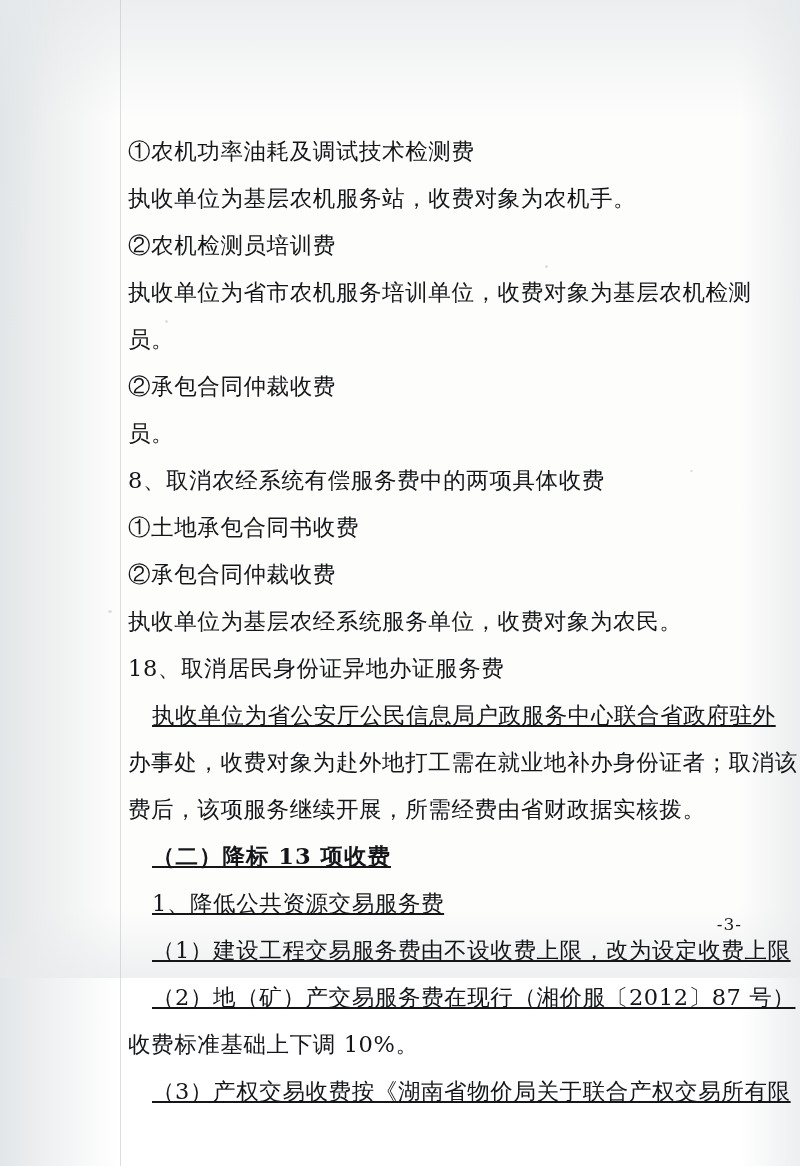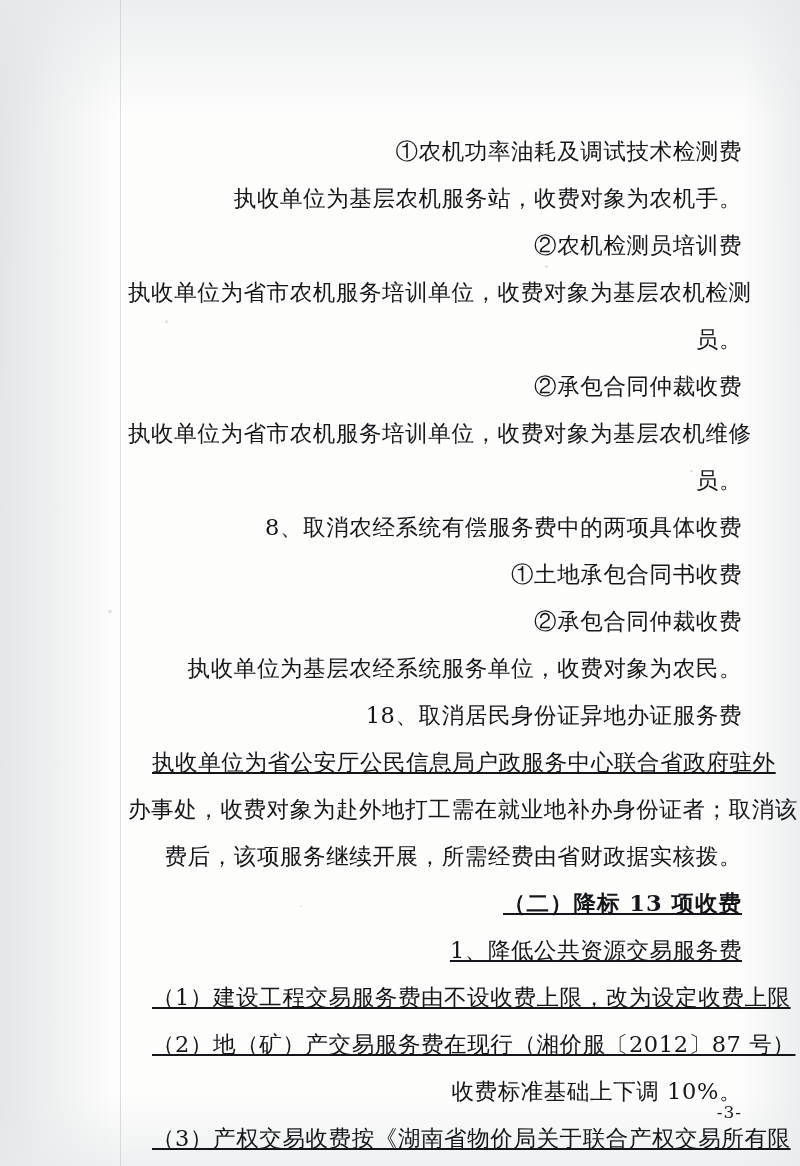--- a/index.html
+++ b/index.html
@@ -9,27 +9,26 @@
   body {
     width: 800px;
     height: 1166px;
     background: #ffffff;
     font-family: "DejaVu Serif", "Liberation Serif", serif;
     overflow: hidden;
   }
   .page {
     position: relative;
     width: 800px;
-    height: 1166px;
+    height: 978px;
     background:
       linear-gradient(100deg, rgba(235,238,240,0.55) 0px, rgba(255,255,255,0) 70px),
       linear-gradient(260deg, rgba(240,242,243,0.5) 0px, rgba(255,255,255,0) 60px),
       #fdfdfc;
     box-sizing: border-box;
-    text-align: right;
   }
   
   .scan-edge-left {
     position: absolute;
     left: 0; top: 0;
     width: 118px; height: 1166px;
     background: linear-gradient(90deg, rgba(222,226,228,0.85) 0%, rgba(255,255,255,0) 100%);
     pointer-events: none;
   }
   .scan-edge-right {
@@ -115,21 +114,20 @@
   <div class="speckle" style="left:300px; top:905px; width:2px; height:2px;"></div>
   <div class="speckle" style="left:690px; top:470px; width:3px; height:2px;"></div>
 
   <div class="content">
     <div class="line">①农机功率油耗及调试技术检测费</div>
     <div class="line">执收单位为基层农机服务站，收费对象为农机手。</div>
     <div class="line">②农机检测员培训费</div>
     <div class="line">执收单位为省市农机服务培训单位，收费对象为基层农机检测</div>
     <div class="line">员。</div>
     <div class="line">②承包合同仲裁收费</div>
-    <div class="line">执收单位为省市农机服务培训单位，收费对象为基层农机维修</div>
     <div class="line">员。</div>
     <div class="line">8、取消农经系统有偿服务费中的两项具体收费</div>
     <div class="line">①土地承包合同书收费</div>
     <div class="line">②承包合同仲裁收费</div>
     <div class="line">执收单位为基层农经系统服务单位，收费对象为农民。</div>
     <div class="line">18、取消居民身份证异地办证服务费</div>
     <div class="line indent">执收单位为省公安厅公民信息局户政服务中心联合省政府驻外</div>
     <div class="line">办事处，收费对象为赴外地打工需在就业地补办身份证者；取消该</div>
     <div class="line">费后，该项服务继续开展，所需经费由省财政据实核拨。</div>
     <div class="line indent bold">（二）降标 13 项收费</div>

